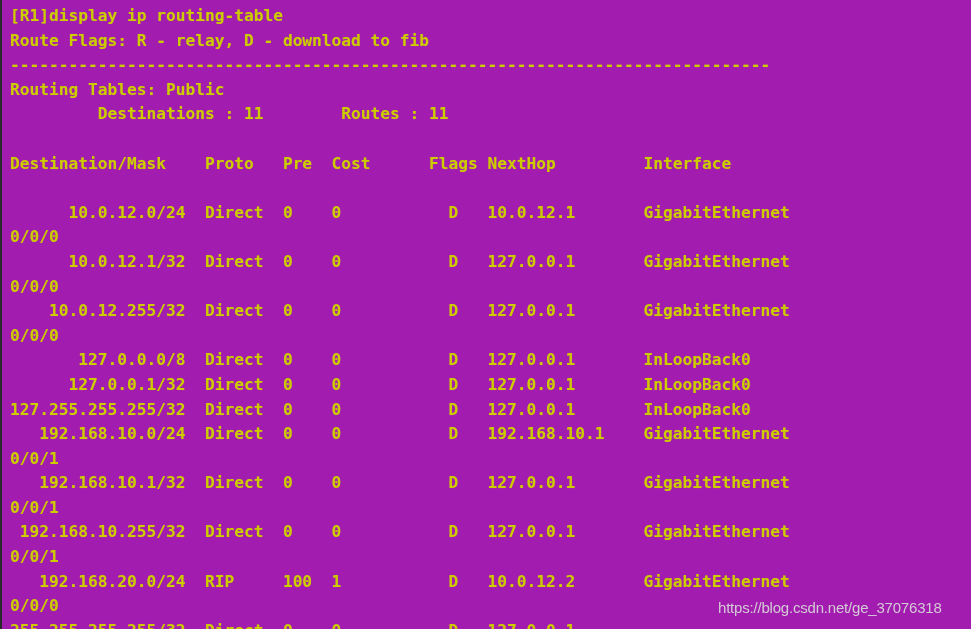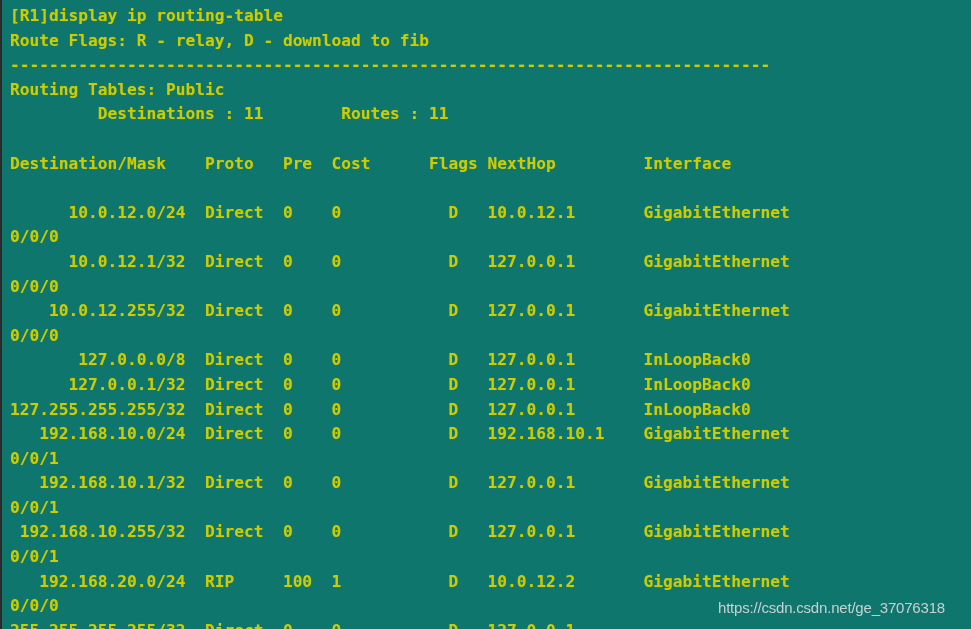--- a/index.html
+++ b/index.html
@@ -11,21 +11,21 @@
   body {
     width: 971px;
     height: 629px;
     overflow: hidden;
     font-family: "DejaVu Sans Mono", "Liberation Mono", monospace;
   }
   #terminal {
     position: relative;
     width: 971px;
     height: 629px;
-    background: #0f766e;
+    background: #a21caf;
     box-sizing: border-box;
     border-left: 2px solid #2a2a2a;
     overflow: hidden;
   }
   #console-output {
     display: block;
     margin: 0;
     padding: 4px 0 0 8px;
     color: #cccc00;
     font-family: "DejaVu Sans Mono", "Liberation Mono", monospace;
@@ -54,15 +54,15 @@
     letter-spacing: -0.2px;
   }
 </style>
 </head>
 <body>
 
 <div id="terminal">
 
   <pre id="console-output"><span class="line">[R1]display ip routing-table</span><span class="line">Route Flags: R - relay, D - download to fib</span><span class="line">------------------------------------------------------------------------------</span><span class="line">Routing Tables: Public</span><span class="line">         Destinations : 11        Routes : 11</span><span class="line"></span><span class="line">Destination/Mask    Proto   Pre  Cost      Flags NextHop         Interface</span><span class="line"></span><span class="line">      10.0.12.0/24  Direct  0    0           D   10.0.12.1       GigabitEthernet</span><span class="line">0/0/0</span><span class="line">      10.0.12.1/32  Direct  0    0           D   127.0.0.1       GigabitEthernet</span><span class="line">0/0/0</span><span class="line">    10.0.12.255/32  Direct  0    0           D   127.0.0.1       GigabitEthernet</span><span class="line">0/0/0</span><span class="line">       127.0.0.0/8  Direct  0    0           D   127.0.0.1       InLoopBack0</span><span class="line">      127.0.0.1/32  Direct  0    0           D   127.0.0.1       InLoopBack0</span><span class="line">127.255.255.255/32  Direct  0    0           D   127.0.0.1       InLoopBack0</span><span class="line">   192.168.10.0/24  Direct  0    0           D   192.168.10.1    GigabitEthernet</span><span class="line">0/0/1</span><span class="line">   192.168.10.1/32  Direct  0    0           D   127.0.0.1       GigabitEthernet</span><span class="line">0/0/1</span><span class="line"> 192.168.10.255/32  Direct  0    0           D   127.0.0.1       GigabitEthernet</span><span class="line">0/0/1</span><span class="line">   192.168.20.0/24  RIP     100  1           D   10.0.12.2       GigabitEthernet</span><span class="line">0/0/0</span><span class="line">255.255.255.255/32  Direct  0    0           D   127.0.0.1</span></pre>
 
-  <div id="watermark">https://csdn.csdn.net/ge_37076318</div>
+  <div id="watermark">https://blog.csdn.net/ge_37076318</div>
 
 </div>
 
 </body></html>

